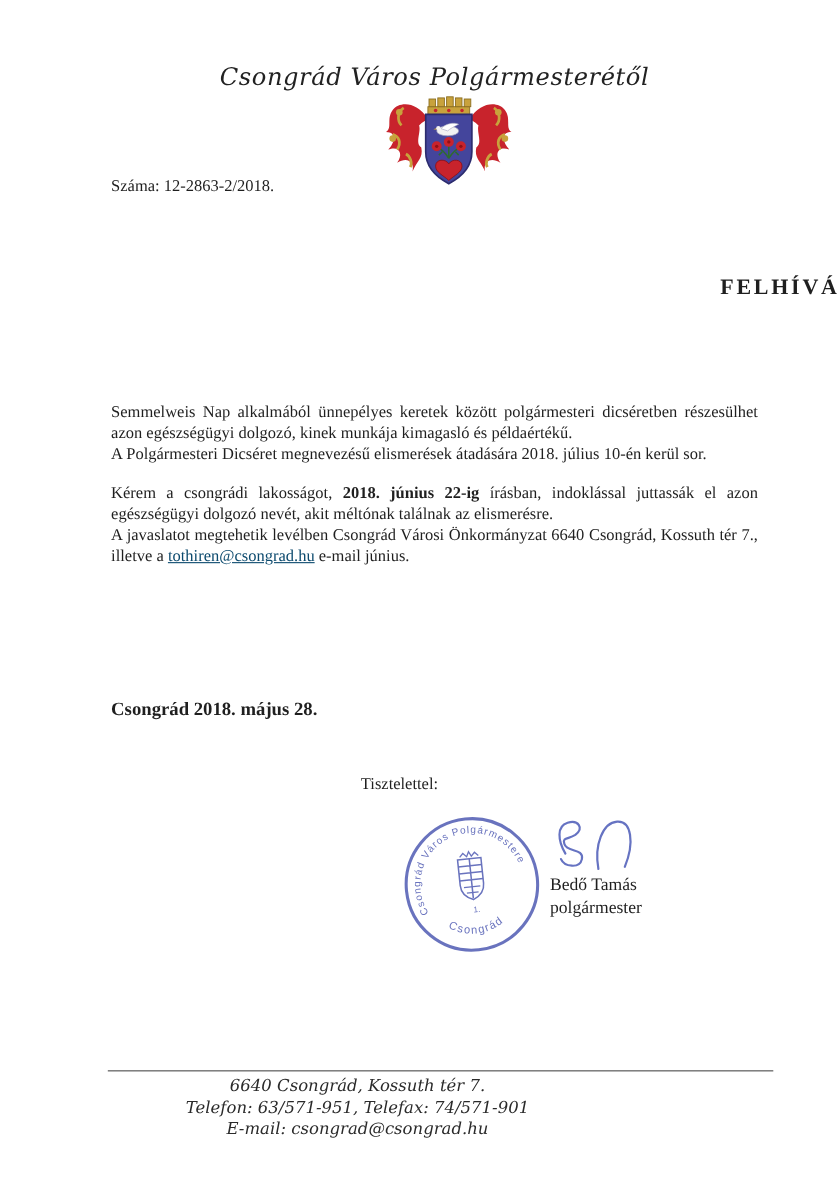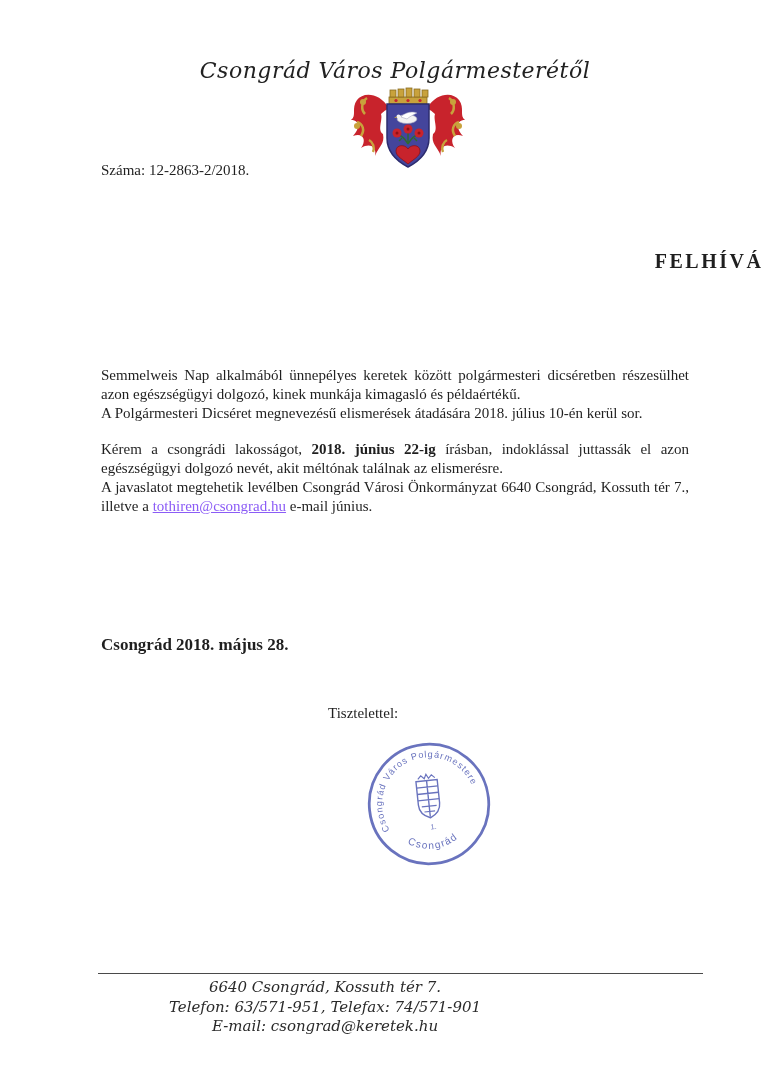--- a/index.html
+++ b/index.html
@@ -33,21 +33,21 @@
   }
   .bodytext{
     position:absolute;left:88px;width:588px;
     font-size:15px;line-height:19px;
     text-align:justify;
   }
   .p1{top:366px;}
   .p2{top:440px;}
   .sentence{margin:0;padding:0;}
   .emph{font-weight:bold;}
-  .email{text-decoration:underline;color:#8b5cf6;cursor:pointer;}
+  .email{text-decoration:underline;color:#0c4a6e;cursor:pointer;}
   .thanks{position:absolute;top:543px;left:88px;font-size:15px;}
   .dateline{position:absolute;top:635px;left:88px;font-size:17px;font-weight:bold;}
   .salutation{position:absolute;top:705px;left:315px;font-size:15px;}
   .stamp{position:absolute;top:740px;left:352px;transform:rotate(-6deg);}
   .sig-block{position:absolute;top:742px;left:487px;width:180px;}
   .sig-stroke{display:block;}
   .sig-name{font-size:16px;line-height:21px;margin-top:-4px;}
   .sig-role{font-size:16px;line-height:21px;}
   .footer-divider{
     position:absolute;top:973px;left:85px;width:605px;height:0;
@@ -156,21 +156,31 @@
       <g stroke="#5560b5" fill="none" stroke-width="1.3">
         <path d="M50,38 h20 v22 q0,9 -10,13 q-10,-4 -10,-13 Z"></path>
         <path d="M50,44 h20 M50,50 h20 M50,56 h20 M60,38 v34"></path>
         <path d="M52,36 l3,-3 3,3 2,-4 2,4 3,-3 3,3" stroke-width="1.1"></path>
         <path d="M53,62 h14 M55,67 h10" stroke-width="1.1"></path>
       </g>
       <text x="62" y="84" font-family="Liberation Sans, sans-serif" font-size="7" fill="#5560b5" text-anchor="middle">1.</text>
     </g>
   </svg>
 
+  <div class="sig-block">
+    <svg class="sig-stroke" width="110" height="56" viewBox="0 0 110 56">
+      <g fill="none" stroke="#6673c2" stroke-width="2" stroke-linecap="round">
+        <path d="M14,34 C7,22 6,9 16,6 C26,3 31,11 23,17 C17,21 11,19 13,25 C15,33 31,29 29,39 C27,48 13,46 10,39"></path>
+        <path d="M44,48 C40,26 48,6 61,5 C74,4 77,24 68,46"></path>
+      </g>
+    </svg>
+    <div class="sig-name">Bedő Tamás</div>
+    <div class="sig-role">polgármester</div>
+  </div>
 
   <div class="footer-divider"></div>
   <div class="footer">
     <div>6640 Csongrád, Kossuth tér 7.</div>
     <div>Telefon: 63/571-951, Telefax: 74/571-901</div>
-    <div>E-mail: csongrad@keretek.hu</div>
+    <div>E-mail: csongrad@csongrad.hu</div>
   </div>
 
 </div>
 
 </body></html>

